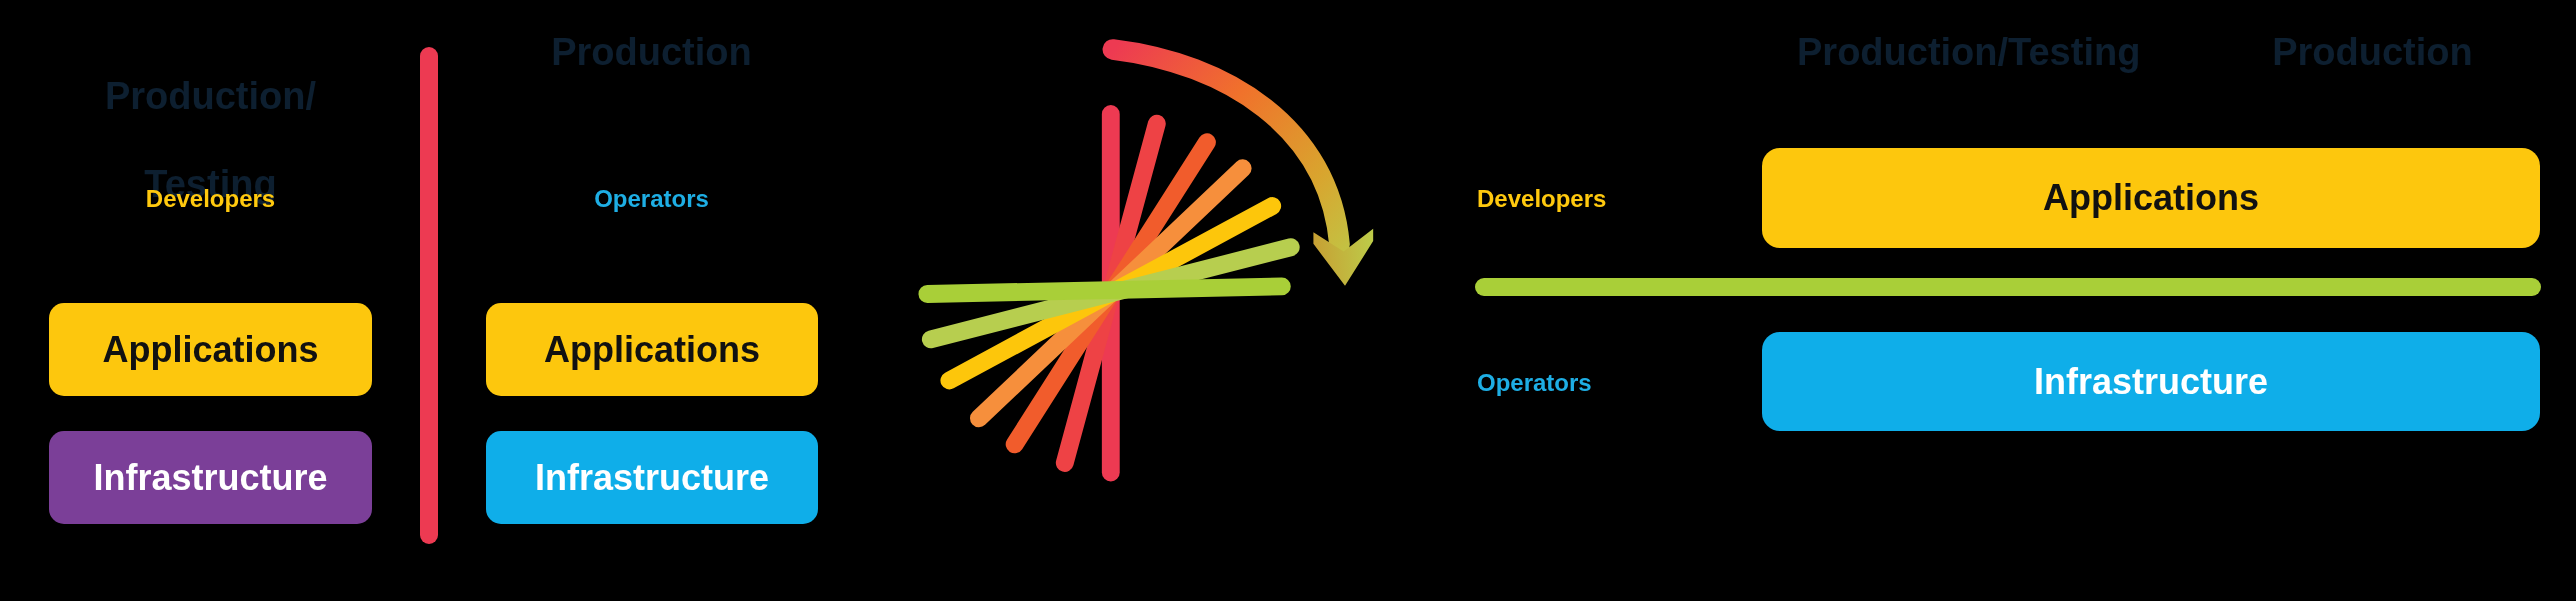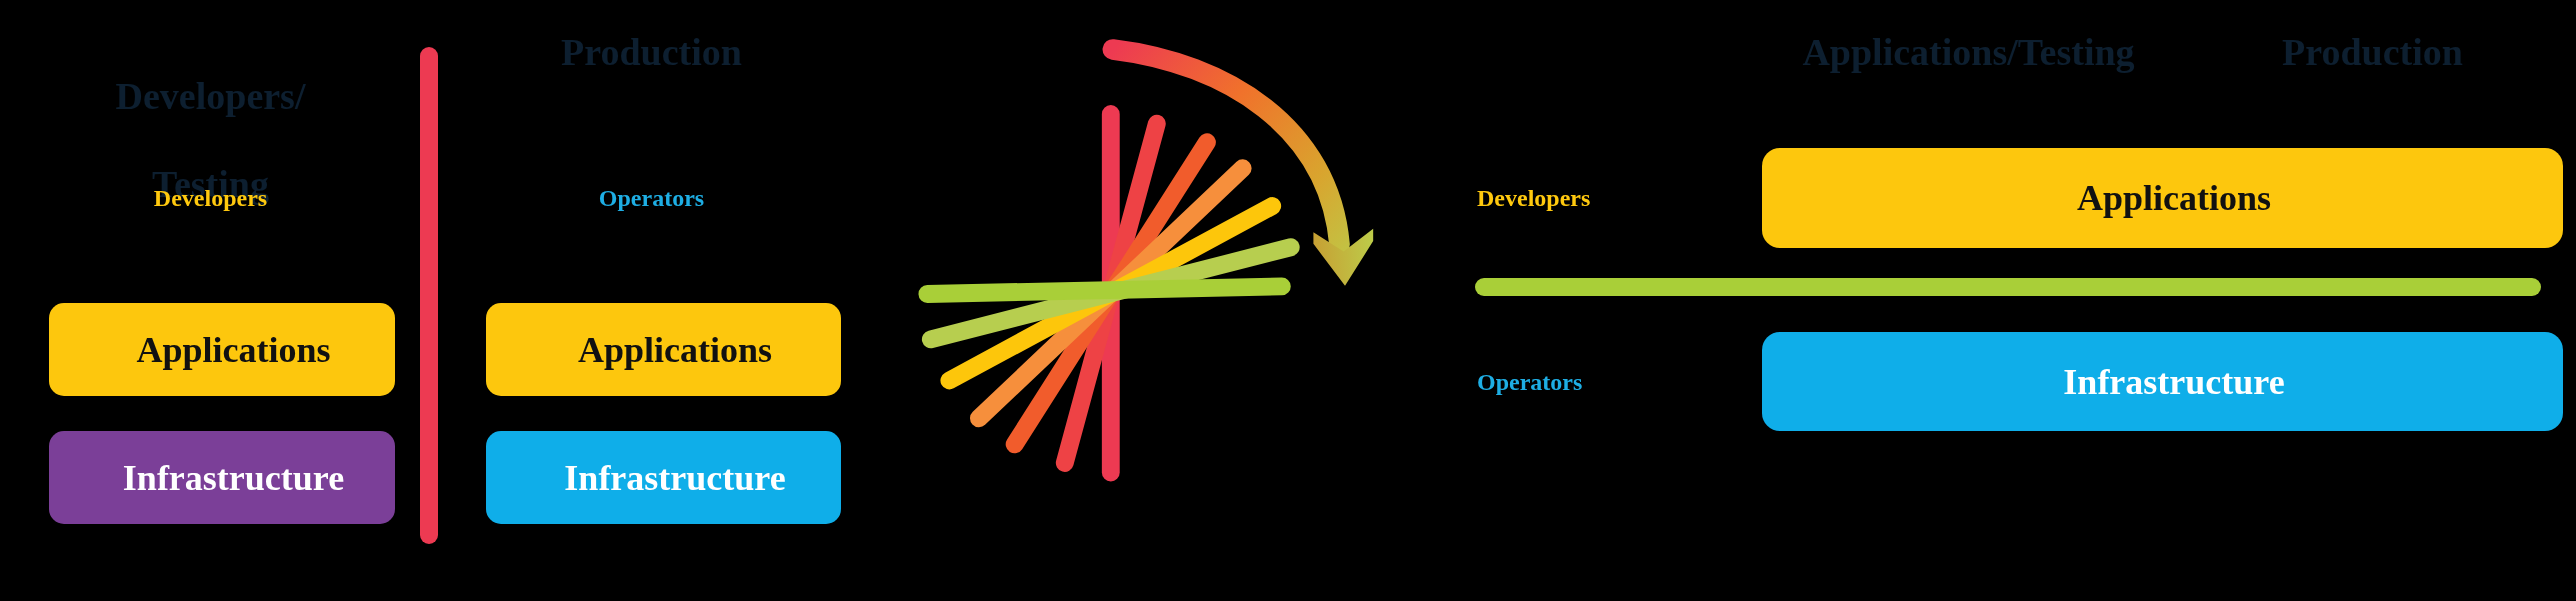--- a/index.html
+++ b/index.html
@@ -1,43 +1,43 @@
 <!DOCTYPE html>
 <html style="font-size:11px"><head>
 <meta charset="utf-8">
 <style>
   html,body{margin:0;padding:0;background:#000;}
   #stage{
     position:relative;width:2576px;height:601px;background:#000;overflow:hidden;
     font-family:"Liberation Sans",sans-serif;font-weight:700;
   }
-  .abs{position:absolute;font-family:Liberation Serif, serif;}
+  .abs{position:absolute;}
   .hdr{
     font-size:38px;line-height:44px;text-align:center;white-space:pre-line;
   }
   .role{
     font-size:24px;line-height:43px;text-align:center;white-space:nowrap;
   }
   .role-left{text-align:left;}
   .box{
     display:flex;align-items:center;justify-content:center;
-    font-size:36px;border-radius:15px;white-space:nowrap;padding-left:23px;
+    font-size:36px;border-radius:15px;white-space:nowrap;
   }
   .box-wide{border-radius:18px;}
   .vbar{border-radius:9px;}
   .hbar{border-radius:9px;}
   svg{position:absolute;left:0;top:0;}
 </style>
 </head>
 <body>
 
 <div id="stage">
 
   <div class="abs hdr" style="left: 39px; top: 30px; width: 343px; color: rgb(13, 31, 48);">
-    <span>Developers/</span><br>
+    <span>Production/</span><br>
     <span>Testing</span>
   </div>
 
   <div class="abs role" style="left: 39px; top: 177px; width: 343px; color: rgb(255, 201, 14);">Developers</div>
 
   <div class="abs box" style="left: 49px; top: 303px; width: 323px; height: 93px; background: rgb(253, 199, 13); color: rgb(17, 17, 17);">
     <span>Applications</span>
   </div>
 
   <div class="abs box" style="left: 49px; top: 431px; width: 323px; height: 93px; background: rgb(123, 63, 152); color: rgb(255, 255, 255);">
@@ -80,21 +80,21 @@
         <line x1="1382" y1="554" x2="1852" y2="300" stroke="#FDC60B" stroke-width="26" stroke-linecap="round"></line>
         <line x1="1355" y1="494" x2="1879" y2="360" stroke="#B7CE4F" stroke-width="26" stroke-linecap="round"></line>
         <line x1="1350" y1="428" x2="1866" y2="417" stroke="#A9CF38" stroke-width="26" stroke-linecap="round"></line>
       </g>
 
     <path fill="none" stroke="url(#arcGrad)" stroke-width="30" stroke-linecap="round" d="M 1620 72 C 1785 92 1935 185 1950 356"></path>
 
     <polygon fill="url(#headGrad)" points="1912,338 1956,366 1999,333 1999,351 1958,416 1912,355"></polygon>
   </svg>
 
-  <div class="abs hdr" style="left: 1797px; top: 30px; width: 343px; color: rgb(13, 31, 48);">Applications/Testing</div>
+  <div class="abs hdr" style="left: 1797px; top: 30px; width: 343px; color: rgb(13, 31, 48);">Production/Testing</div>
 
   <div class="abs hdr" style="left: 2235px; top: 30px; width: 275px; color: rgb(13, 31, 48);">Production</div>
 
   <div class="abs role role-left" style="left: 1477px; top: 177px; color: rgb(255, 201, 14);">Developers</div>
 
   <div class="abs box box-wide" style="left: 1762px; top: 148px; width: 778px; height: 100px; background: rgb(253, 199, 13); color: rgb(17, 17, 17);">
     <span>Applications</span>
   </div>
 
   <div class="abs hbar" style="left: 1475px; top: 278px; width: 1066px; height: 18px; background: rgb(169, 207, 56);"></div>

